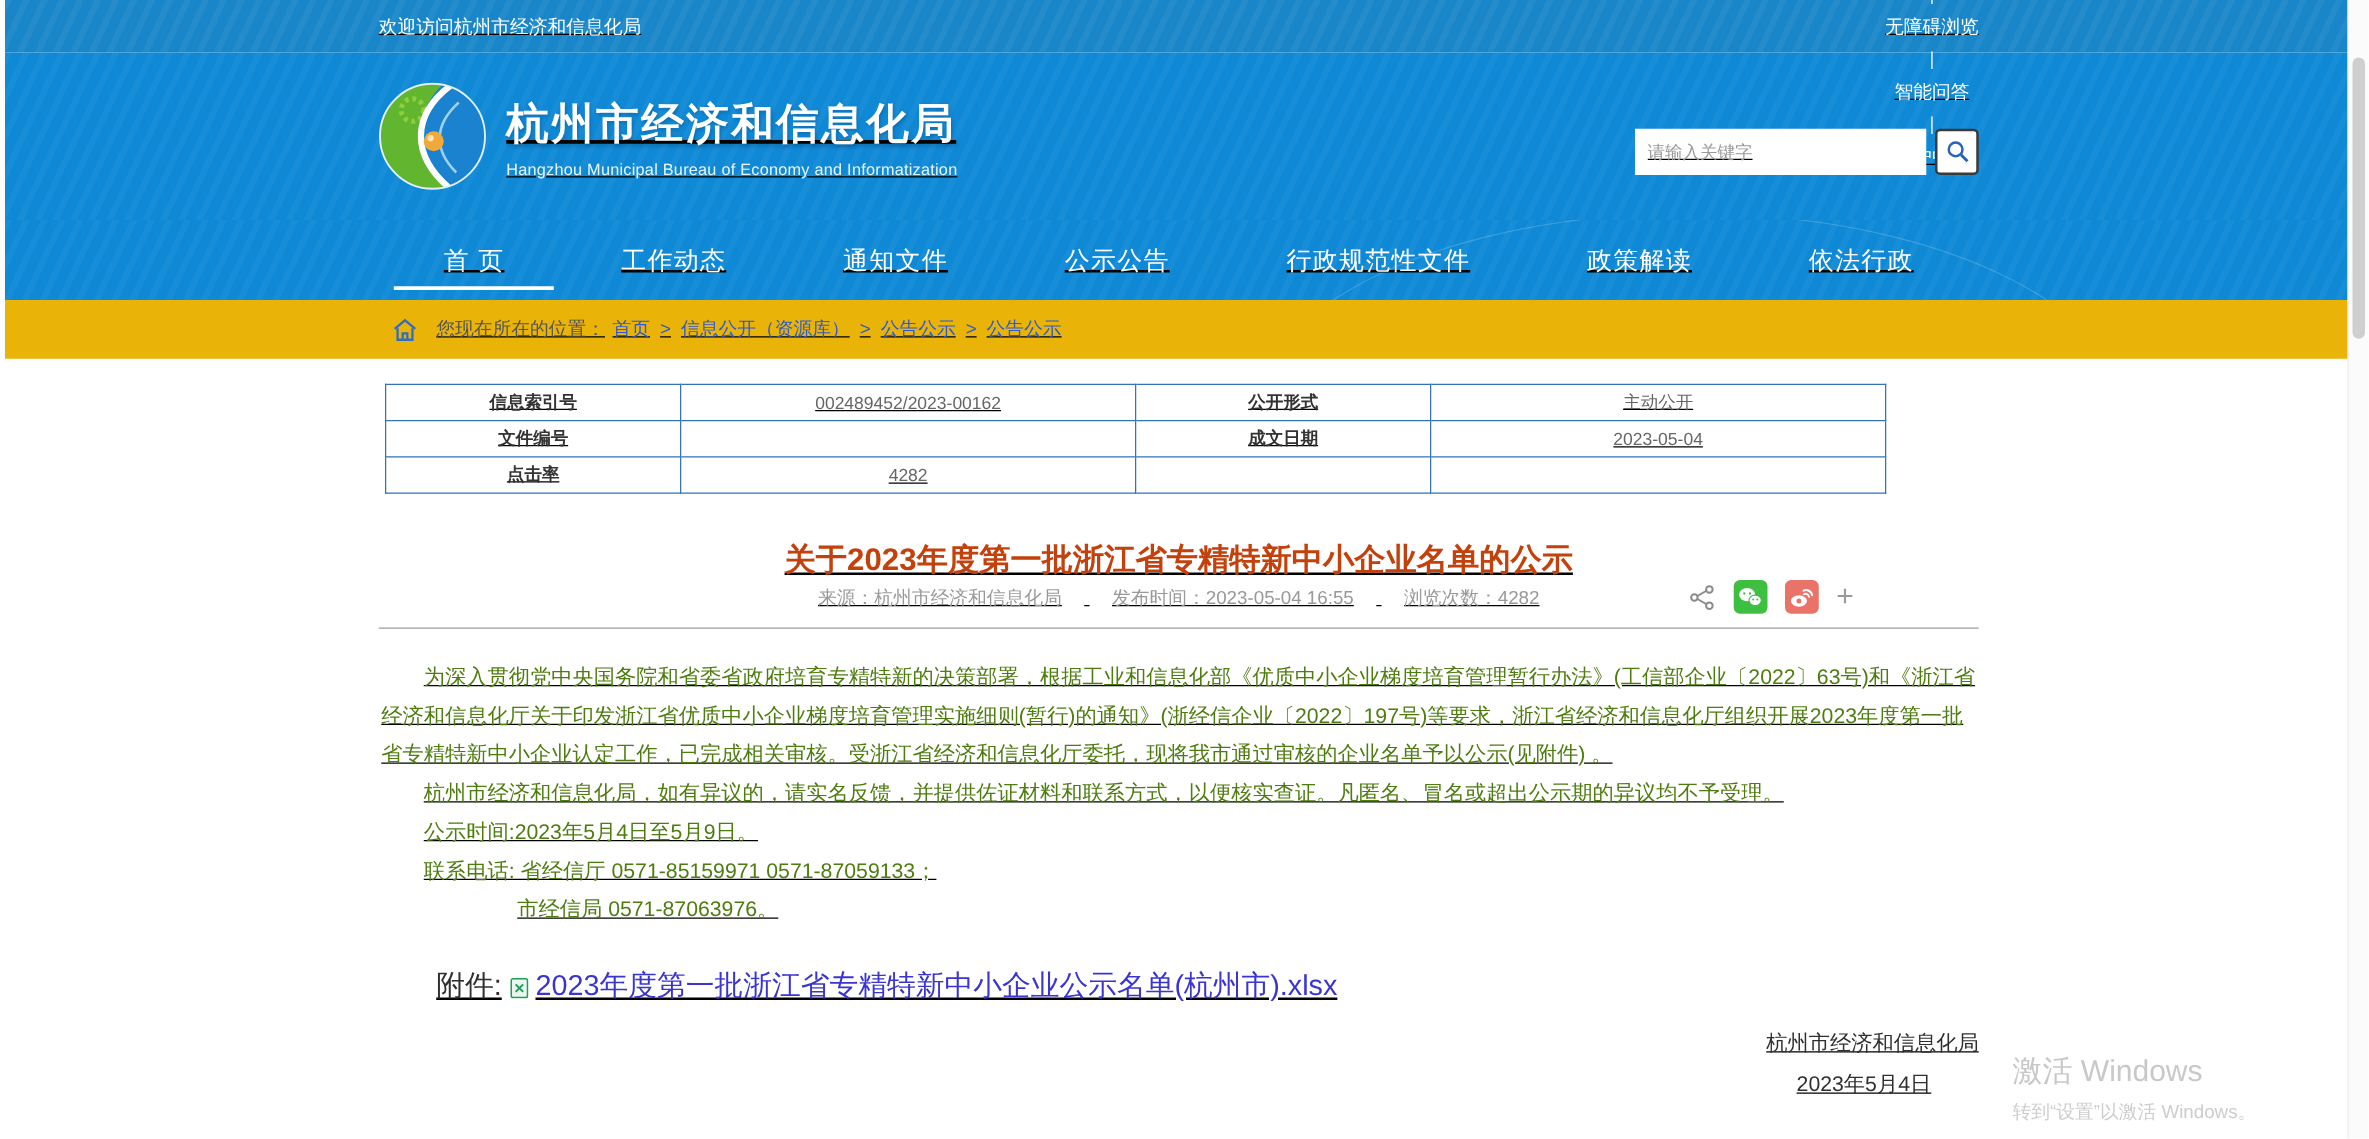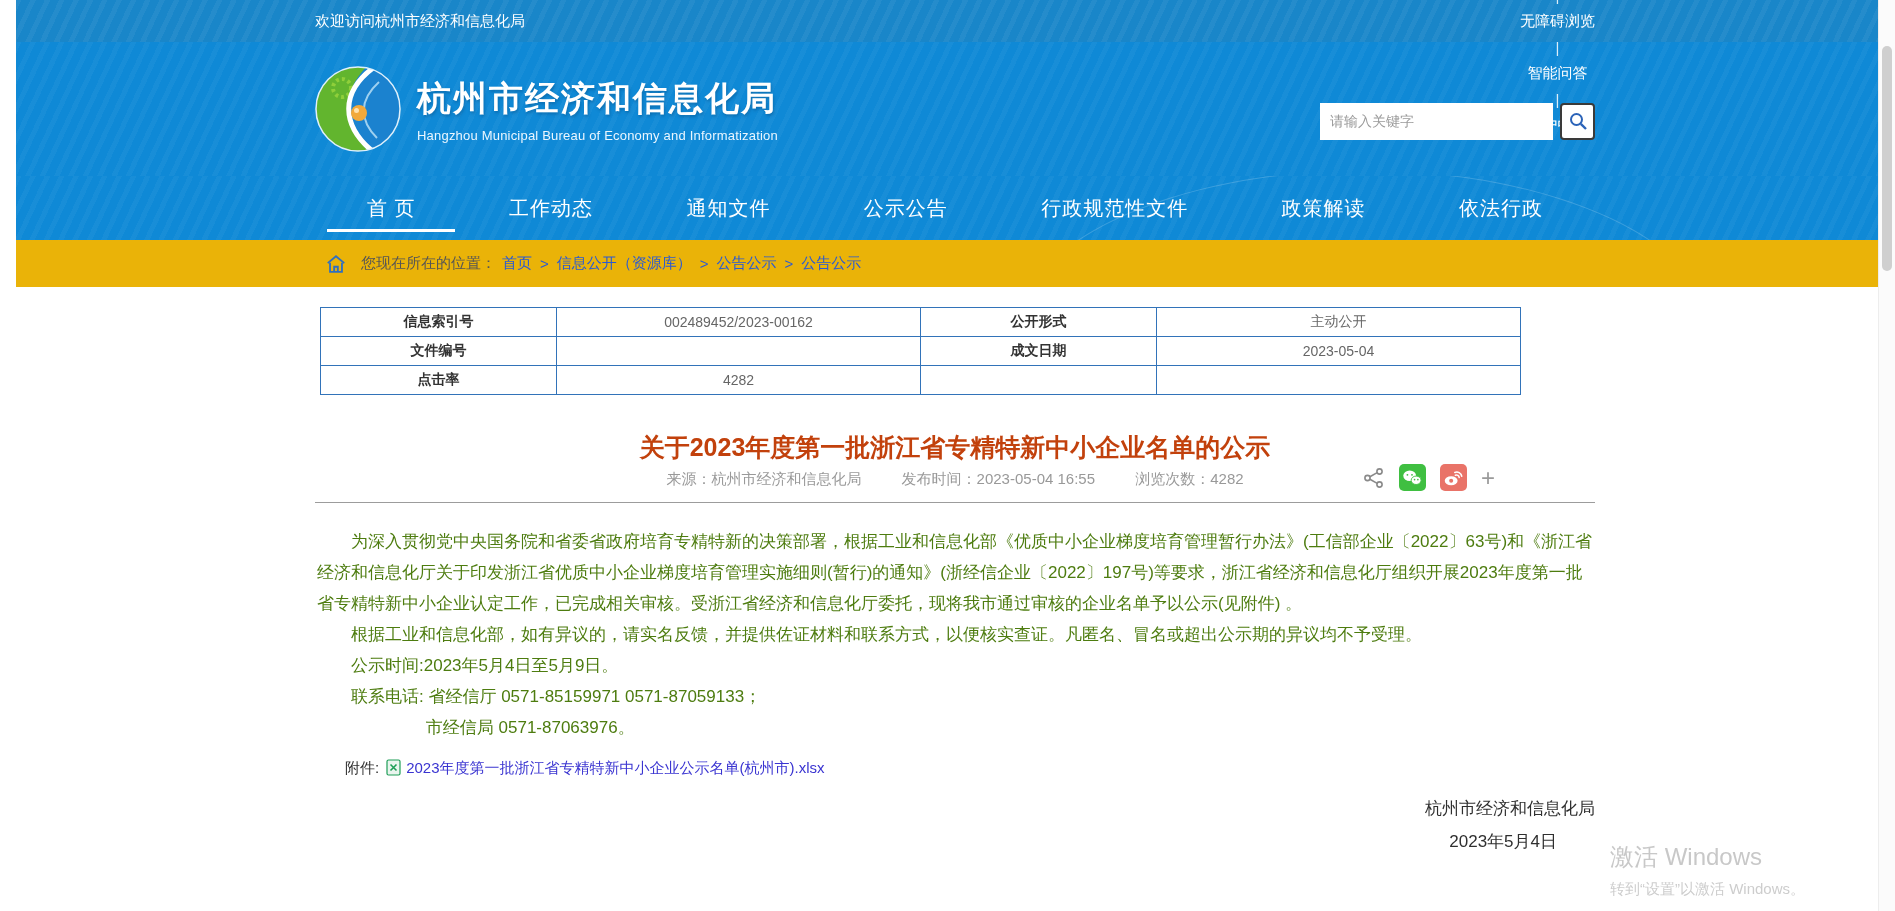--- a/index.html
+++ b/index.html
@@ -1,18 +1,18 @@
 <!DOCTYPE html>
 <html><head>
 <meta charset="utf-8">
 <style>
   * { margin:0; padding:0; box-sizing:border-box; }
   body { font-family:"Liberation Sans","DejaVu Sans",sans-serif; background:#fff; }
   .screen { position:relative; width:1895px; height:911px; overflow:hidden; background:#fff; }
-  .main { position:absolute; left:16px; top:0; width:1878px; height:750px; }
+  .main { position:absolute; left:4px; top:0; width:1878px; height:750px;text-decoration:underline; }
 
   .container { width:1280px; margin:0 auto; position:relative; }
 
   
   .topbar { height:42px; background:#1986c9;
     background-image:repeating-linear-gradient(115deg, rgba(255,255,255,.05) 0 5px, transparent 5px 13px); }
   .topbar .container { height:100%; display:flex; justify-content:space-between; align-items:center;
     color:#fff; font-size:15px; }
   .toplinks { display:flex; align-items:center; gap:8px;flex-direction:column; }
   .toplinks a { color:#fff; text-decoration:none; cursor:pointer; }
@@ -75,21 +75,21 @@
   .share-box.weibo  { background:#e97368; }
   .share-plain { cursor:pointer; display:flex; align-items:center; }
   .plus-icon { color:#9a9a9a; font-size:24px; font-weight:300; cursor:pointer; line-height:20px; }
 
   .rule { border-top:1px solid #9c9c9c; margin-top:8px; }
 
   .body-text { margin-top:23px; padding:0 2px; }
   .body-text p { font-size:17px; line-height:31px; color:#4d7c0f; text-indent:2em; }
   .body-text p.deep-indent { text-indent:6.4em; }
 
-  .attachment { margin-top:16px; font-size:15px; color:#2f2f2f; text-indent:2em; }
+  .attachment { margin-top:30px; font-size:23px; color:#2f2f2f; text-indent:2em; }
   .attachment a { color:#3a34d1; text-decoration:none; cursor:pointer; }
   .xlsx-icon { display:inline-block; vertical-align:-3px; margin:0 5px 0 7px; }
 
   .signature { margin-top:14px; text-align:right; font-size:17px; color:#2f2f2f; line-height:33px; }
   .sig-date { padding-right:38px; }
 
   
   .watermark { position:absolute; left:1610px; top:841px; color:#c8c8c8; pointer-events:none; }
   .wm1 { font-size:24px; }
   .wm2 { font-size:15px; margin-top:7px; color:#cdcdcd; }
@@ -253,21 +253,21 @@
               </svg>
             </span>
             <span class="plus-icon">+</span>
           </div>
         </div>
 
         <div class="rule"></div>
 
         <div class="body-text">
           <p>为深入贯彻党中央国务院和省委省政府培育专精特新的决策部署，根据工业和信息化部《优质中小企业梯度培育管理暂行办法》(工信部企业〔2022〕63号)和《浙江省经济和信息化厅关于印发浙江省优质中小企业梯度培育管理实施细则(暂行)的通知》(浙经信企业〔2022〕197号)等要求，浙江省经济和信息化厅组织开展2023年度第一批省专精特新中小企业认定工作，已完成相关审核。受浙江省经济和信息化厅委托，现将我市通过审核的企业名单予以公示(见附件) 。</p>
-          <p>根据工业和信息化部，如有异议的，请实名反馈，并提供佐证材料和联系方式，以便核实查证。凡匿名、冒名或超出公示期的异议均不予受理。</p>
+          <p>杭州市经济和信息化局，如有异议的，请实名反馈，并提供佐证材料和联系方式，以便核实查证。凡匿名、冒名或超出公示期的异议均不予受理。</p>
           <p>公示时间:2023年5月4日至5月9日。</p>
           <p>联系电话: 省经信厅 0571-85159971 0571-87059133；</p>
           <p class="deep-indent">市经信局 0571-87063976。</p>
         </div>
 
         <div class="attachment">
           <span>附件:</span><svg class="xlsx-icon" width="15" height="17" viewBox="0 0 15 17">
             <rect x="1" y="1" width="13" height="15" rx="1.5" fill="#e9f5ee" stroke="#1e9e57" stroke-width="1.2"></rect>
             <path d="M4.5 5.5 L10.5 11.5 M10.5 5.5 L4.5 11.5" stroke="#1e9e57" stroke-width="1.6"></path>
           </svg><a>2023年度第一批浙江省专精特新中小企业公示名单(杭州市).xlsx</a>

